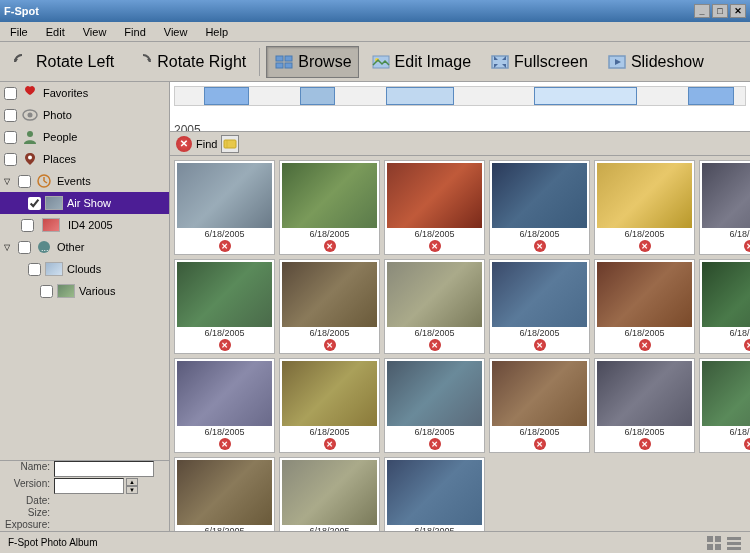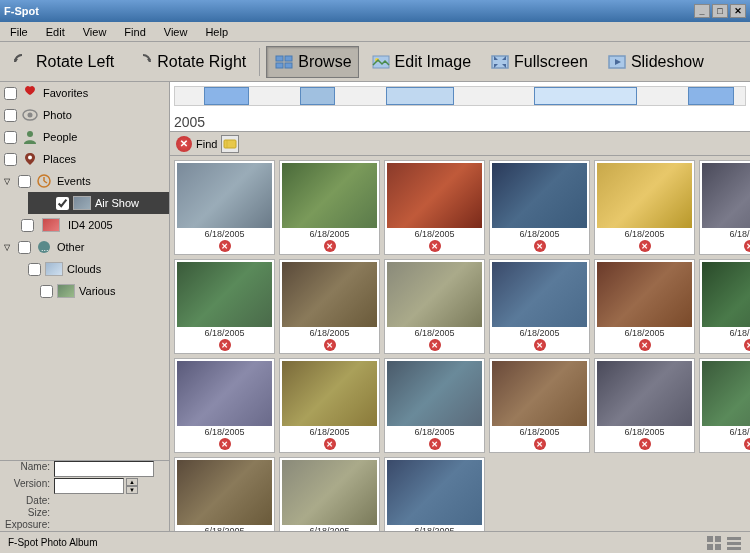--- a/index.html
+++ b/index.html
@@ -24,40 +24,40 @@
     #main { display: flex; height: calc(553px - 22px - 20px - 40px - 22px); }
 
     
     #sidebar { width: 170px; background: #d4d0c8; border-right: 1px solid #a0a0a0; overflow-y: auto; display: flex; flex-direction: column; }
     .tree-header { display: flex; align-items: center; gap: 4px; padding: 2px 4px; height: 22px; }
     .tree-header input[type=checkbox] { width: 13px; height: 13px; }
     .tree-arrow { width: 10px; font-size: 8px; cursor: pointer; }
     .tree-icon { width: 18px; height: 18px; display: flex; align-items: center; justify-content: center; }
     .tree-label { font-size: 11px; flex: 1; }
     .tree-item { display: flex; align-items: center; gap: 4px; padding: 2px 4px 2px 20px; height: 22px; cursor: pointer; }
-    .tree-item.selected { background: #404040; color: white; margin-left: 28px; }
+    .tree-item.selected { background: #4c1d95; color: white; }
 
     
     #sidebar-info { border-top: 1px solid #a0a0a0; font-size: 10px; }
     .info-row { display: flex; gap: 4px; margin-bottom: 1px; }
     .info-label { color: #444; width: 50px; text-align: right; }
     .info-value { flex: 1; }
     #name-input { width: 100px; height: 16px; font-size: 10px; border: 1px inset #888; background: white; }
     #version-wrap { display: flex; align-items: center; gap: 2px; }
     .version-arrows { display: flex; flex-direction: column; }
     .version-arrows span { width: 12px; height: 8px; background: #d4d0c8; border: 1px solid #888; display: flex; align-items: center; justify-content: center; font-size: 6px; cursor: pointer; }
 
     
     #content { flex: 1; display: flex; flex-direction: column; overflow: hidden; }
 
     
     #timeline { height: 50px; background: white; border-bottom: 1px solid #a0a0a0; padding: 4px; position: relative; overflow: hidden; }
     #timeline-track { height: 20px; background: #f0f0f0; border: 1px solid #ccc; display: flex; align-items: center; position: relative; }
     .timeline-thumb { height: 18px; background: #8ab4e8; border: 1px solid #5a8ac0; position: absolute; }
-    #timeline-year { font-size: 14px; color: #444; margin-top: 8px; }
+    #timeline-year { font-size: 12px; color: #444; margin-top: 17px; }
     #timeline-scroll { height: 10px; background: #e0e0e0; border: 1px solid #ccc; margin-top: 2px; position: relative; }
     #timeline-scroll-thumb { width: 40px; height: 8px; background: #a0a0a0; position: absolute; left: 50%; cursor: pointer; }
 
     
     #find-bar { height: 24px; display: flex; align-items: center; gap: 4px; padding: 2px 6px; background: #d4d0c8; border-bottom: 1px solid #a0a0a0; }
     #find-close { width: 16px; height: 16px; background: radial-gradient(circle, #e05050, #c03030); border-radius: 50%; display: flex; align-items: center; justify-content: center; cursor: pointer; color: white; font-size: 10px; font-weight: bold; }
     #find-icon { width: 18px; height: 18px; border: 1px solid #888; background: #e8e8e8; display: flex; align-items: center; justify-content: center; cursor: pointer; font-size: 11px; }
 
     
     #photo-grid { flex: 1; overflow-y: auto; background: #d4d0c8; padding: 4px; }

